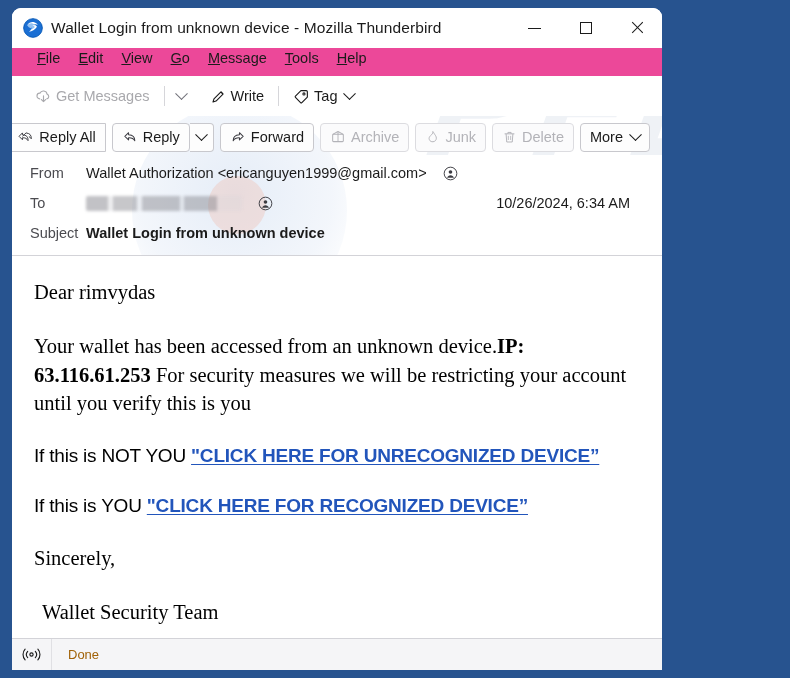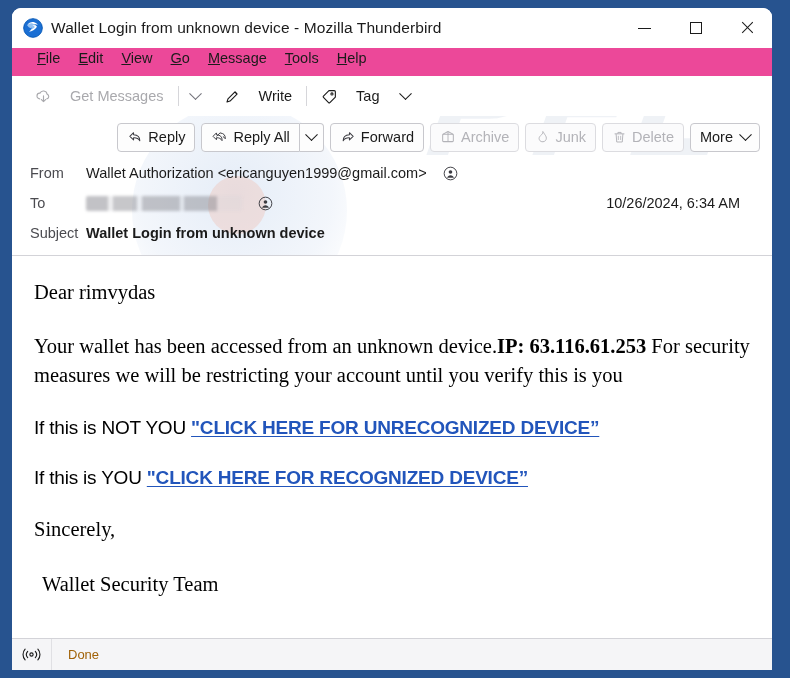--- a/index.html
+++ b/index.html
@@ -14,21 +14,21 @@
   #app {
     position: relative;
     width: 790px; height: 678px;
     background: #27538F;
   }
 
   
   .window {
     position: absolute;
     left: 12px; top: 8px;
-    width: 760px; height: 662px;
+    width: 650px; height: 662px;
     background: #ffffff;
     border-radius: 9px 9px 0 0;
     overflow: hidden;
     display: flex;
     flex-direction: column;
   }
 
   
   .watermark {
     position: absolute;
@@ -153,21 +153,21 @@
     position: relative;
     height: 40px;
     flex: 0 0 40px;
     display: flex;
     align-items: center;
     padding-left: 14px;
     background: #ffffff;
     z-index: 10;
   }
   .tbtn {
-    display: flex; align-items: center; gap: 18px;
+    display: flex; align-items: center; gap: 4px;
     padding: 5px 9px;
     border-radius: 4px;
     font-size: 14.5px;
     color: #1b1b1b;
     cursor: default;
     white-space: nowrap;
   }
   .tbtn.disabled { color: #a9a9ad; }
   .tb-sep {
     width: 1px; height: 20px;
@@ -412,37 +412,37 @@
             <path d="M2.6 8.6 8.4 2.8h5.6a1.2 1.2 0 0 1 1.2 1.2v5.6L9.4 15.4a1 1 0 0 1-1.4 0L2.6 10a1 1 0 0 1 0-1.4z" fill="none" stroke="#1b1b1b" stroke-width="1.2" stroke-linejoin="round"></path>
             <circle cx="11.6" cy="6.3" r="1.15" fill="none" stroke="#1b1b1b" stroke-width="1.1"></circle>
           </svg>
         </span>
         <span>Tag</span>
         <span class="chev" style="margin-left:4px"></span>
       </div>
     </div>
 
     <div class="msgbar">
-      <div class="mbtn">
-        <span>
-          <svg width="16" height="16" viewBox="0 0 18 18">
-            <path d="M7.4 4.2 3.2 8.2l4.2 4v-2.3c3.6-.2 5.6 1 7 3.4.2-4.6-2.2-6.6-7-6.9z" fill="none" stroke="#3c3c42" stroke-width="1.15" stroke-linejoin="round"></path>
-          </svg>
-        </span>
-        <span>Reply</span>
-      </div>
       <div class="mbtn joinR">
         <span>
           <svg width="17" height="16" viewBox="0 0 20 18">
             <path d="M6.4 4.2 2.4 8.2l4 4v-2.3c3.4-.2 5.2 1 6.6 3.4.2-4.6-2.0-6.6-6.6-6.9z" fill="none" stroke="#3c3c42" stroke-width="1.15" stroke-linejoin="round"></path>
             <path d="M10.6 4.2 6.9 7.9" fill="none" stroke="#3c3c42" stroke-width="1.15" stroke-linecap="round"></path>
             <path d="M10.8 4.3c4.2.4 6.2 2.4 6.0 6.8-.7-1.2-1.6-2.1-2.8-2.6" fill="none" stroke="#3c3c42" stroke-width="1.15" stroke-linejoin="round"></path>
           </svg>
         </span>
         <span>Reply All</span>
+      </div>
+      <div class="mbtn">
+        <span>
+          <svg width="16" height="16" viewBox="0 0 18 18">
+            <path d="M7.4 4.2 3.2 8.2l4.2 4v-2.3c3.6-.2 5.6 1 7 3.4.2-4.6-2.2-6.6-7-6.9z" fill="none" stroke="#3c3c42" stroke-width="1.15" stroke-linejoin="round"></path>
+          </svg>
+        </span>
+        <span>Reply</span>
       </div>
       <div class="mbtn joinL">
         <span class="chev"></span>
       </div>
       <div class="mbtn">
         <span>
           <svg width="16" height="16" viewBox="0 0 18 18">
             <path d="M10.6 4.2 14.8 8.2l-4.2 4v-2.3c-3.6-.2-5.6 1-7 3.4-.2-4.6 2.2-6.6 7-6.9z" fill="none" stroke="#3c3c42" stroke-width="1.15" stroke-linejoin="round"></path>
           </svg>
         </span>

